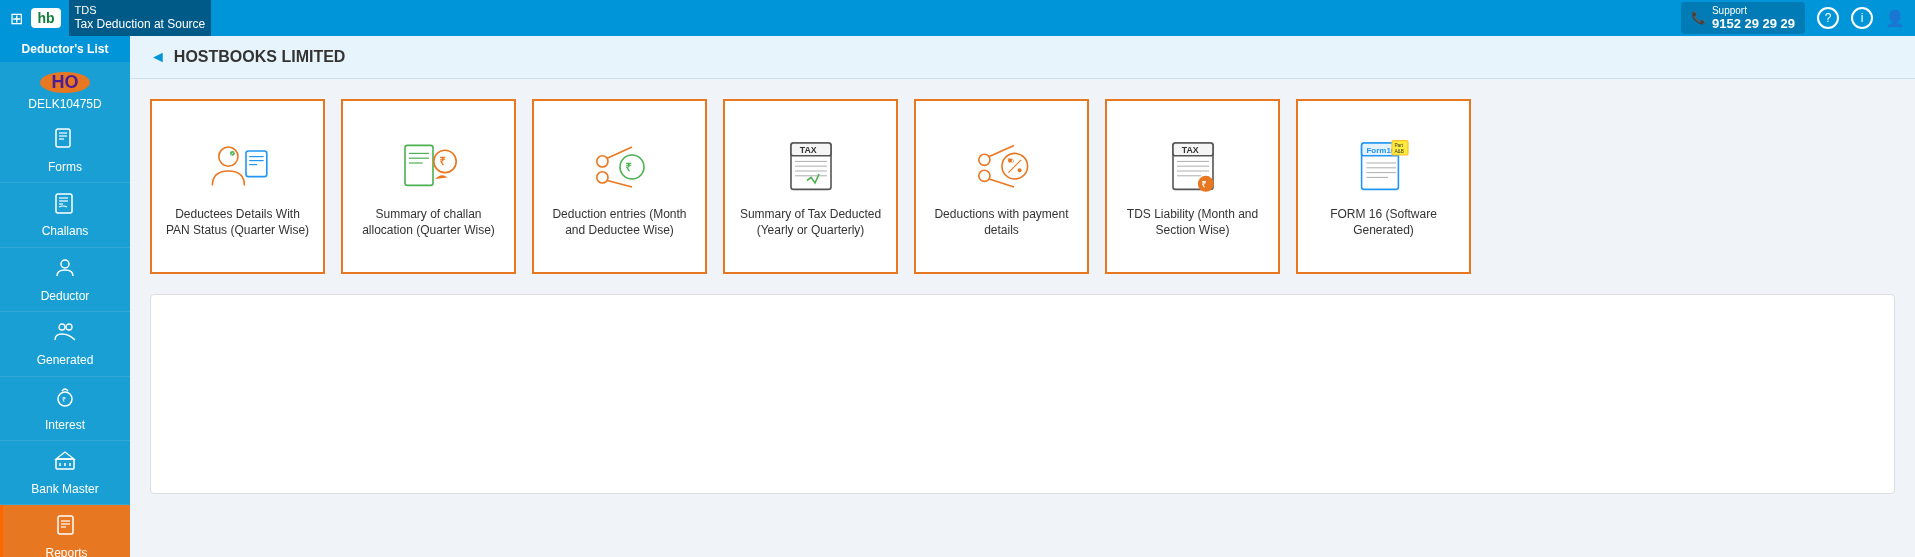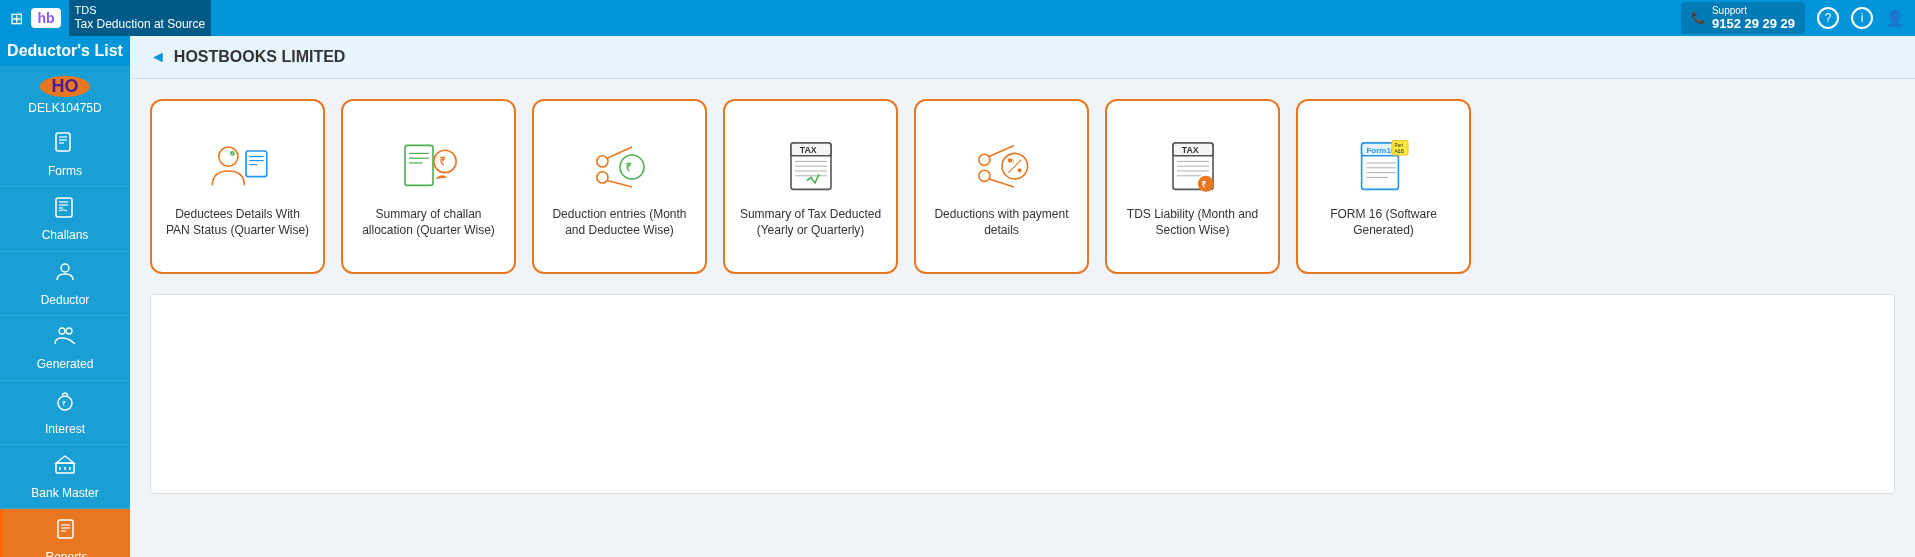--- a/index.html
+++ b/index.html
@@ -22,21 +22,21 @@
     .app-grid-icon {
       color: white;
       font-size: 16px;
       cursor: pointer;
     }
     .logo-hb {
       background: white;
       border-radius: 4px;
       padding: 2px 6px;
       font-weight: bold;
-      color: #8b5cf6;
+      color: #15803d;
       font-size: 14px;
     }
     .logo-tds {
       background: #005a87;
       border-radius: 4px;
       padding: 18px 6px;
       color: white;
       font-size: 11px;
       line-height: 1.2;
     }
@@ -80,21 +80,21 @@
       align-items: center;
       padding-top: 0;
       flex-shrink: 0;
     }
     .deductor-list-header {
       width: 100%;
       background: #0095d9;
       text-align: center;
       padding: 6px 4px;
       color: white;
-      font-size: 16px;
+      font-size: 12px;
       font-weight: bold;
     }
     .avatar-circle {
       width: 50px;
       height: 50px;
       border-radius: 50%;
       background: #e87722;
       color: #4c1d95;
       display: flex;
       align-items: center;
@@ -164,21 +164,21 @@
       padding: 20px;
       display: flex;
       flex-wrap: wrap;
       gap: 16px;
     }
     .report-card {
       width: 175px;
       height: 175px;
       background: white;
       border: 2px solid #e87722;
-      border-radius: 12px;
+      border-radius: 0;
       display: flex;
       flex-direction: column;
       align-items: center;
       justify-content: center;
       padding: 12px;
       cursor: pointer;
       text-align: center;
       transition: box-shadow 0.2s;
     }
     .card-label {

